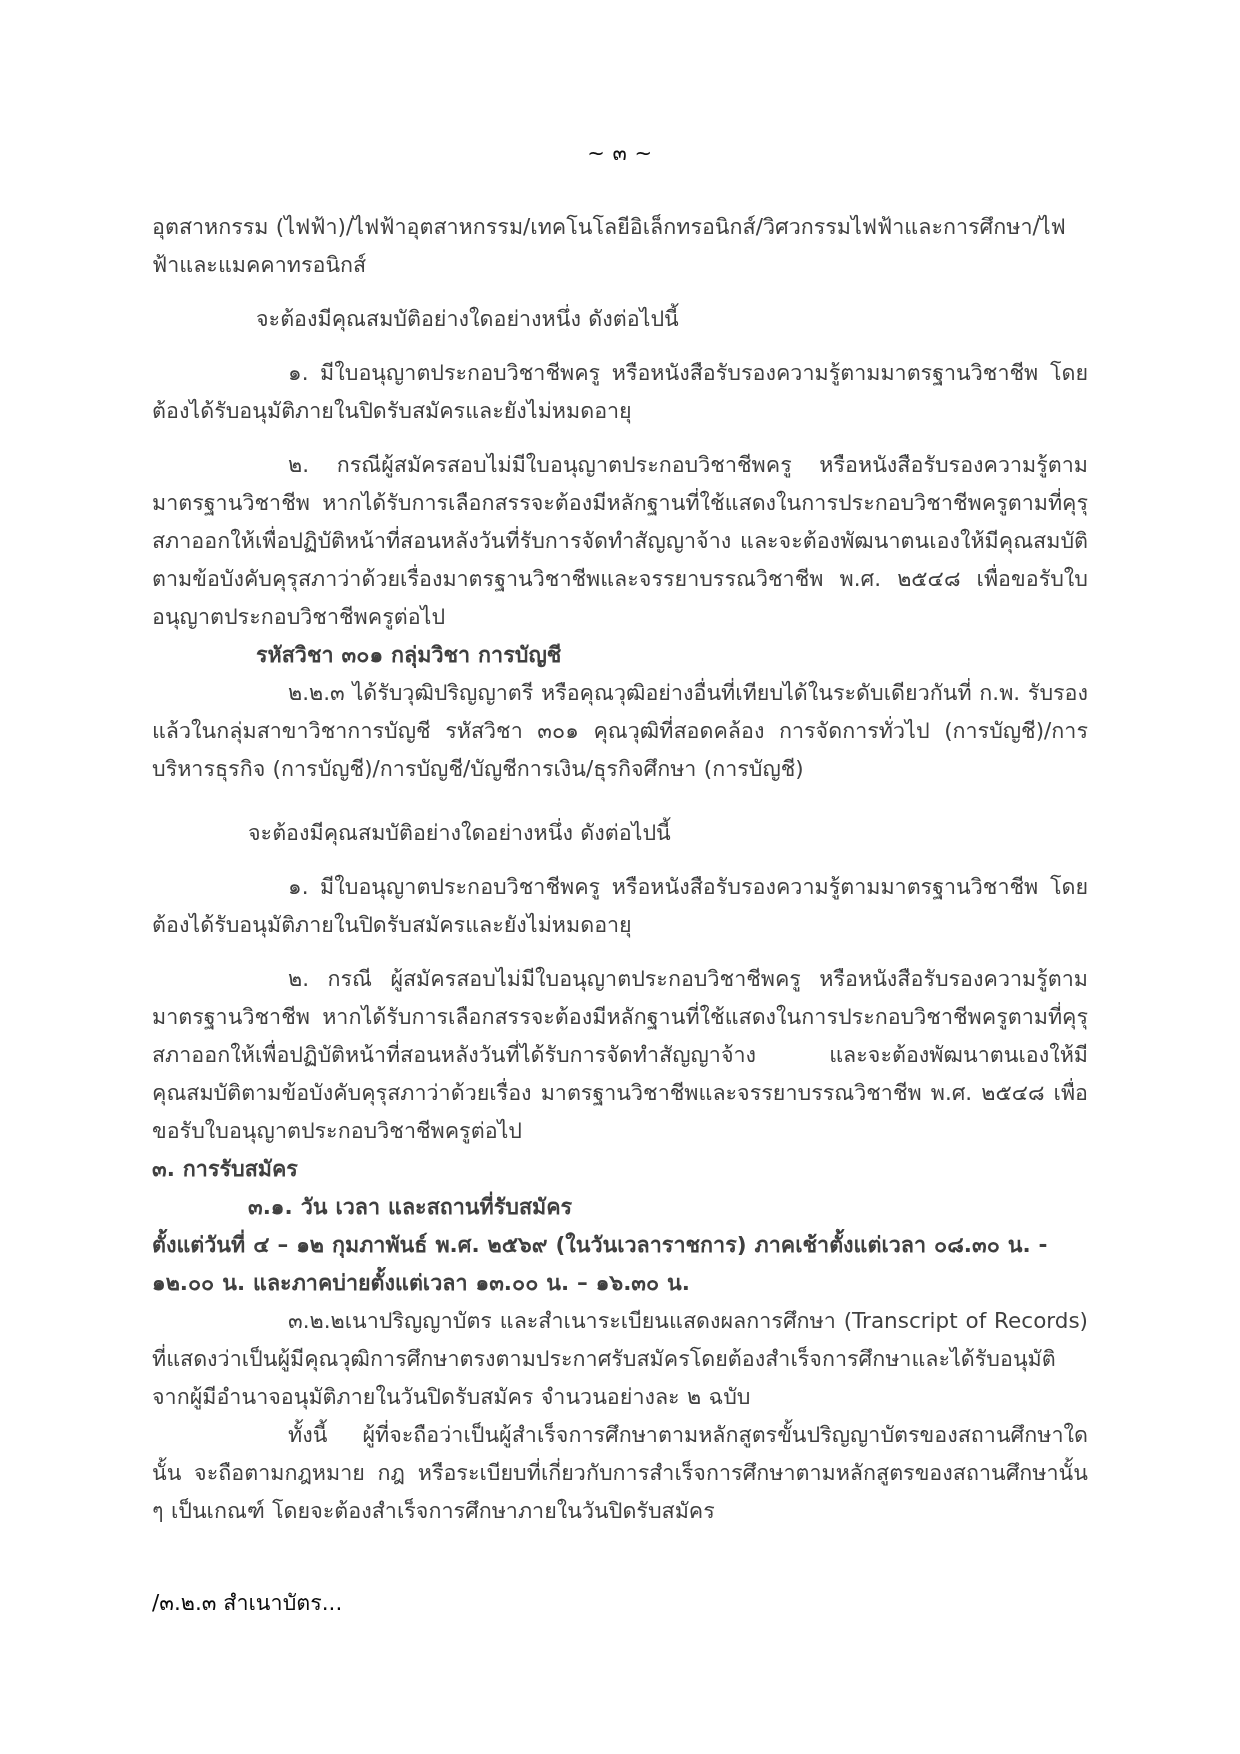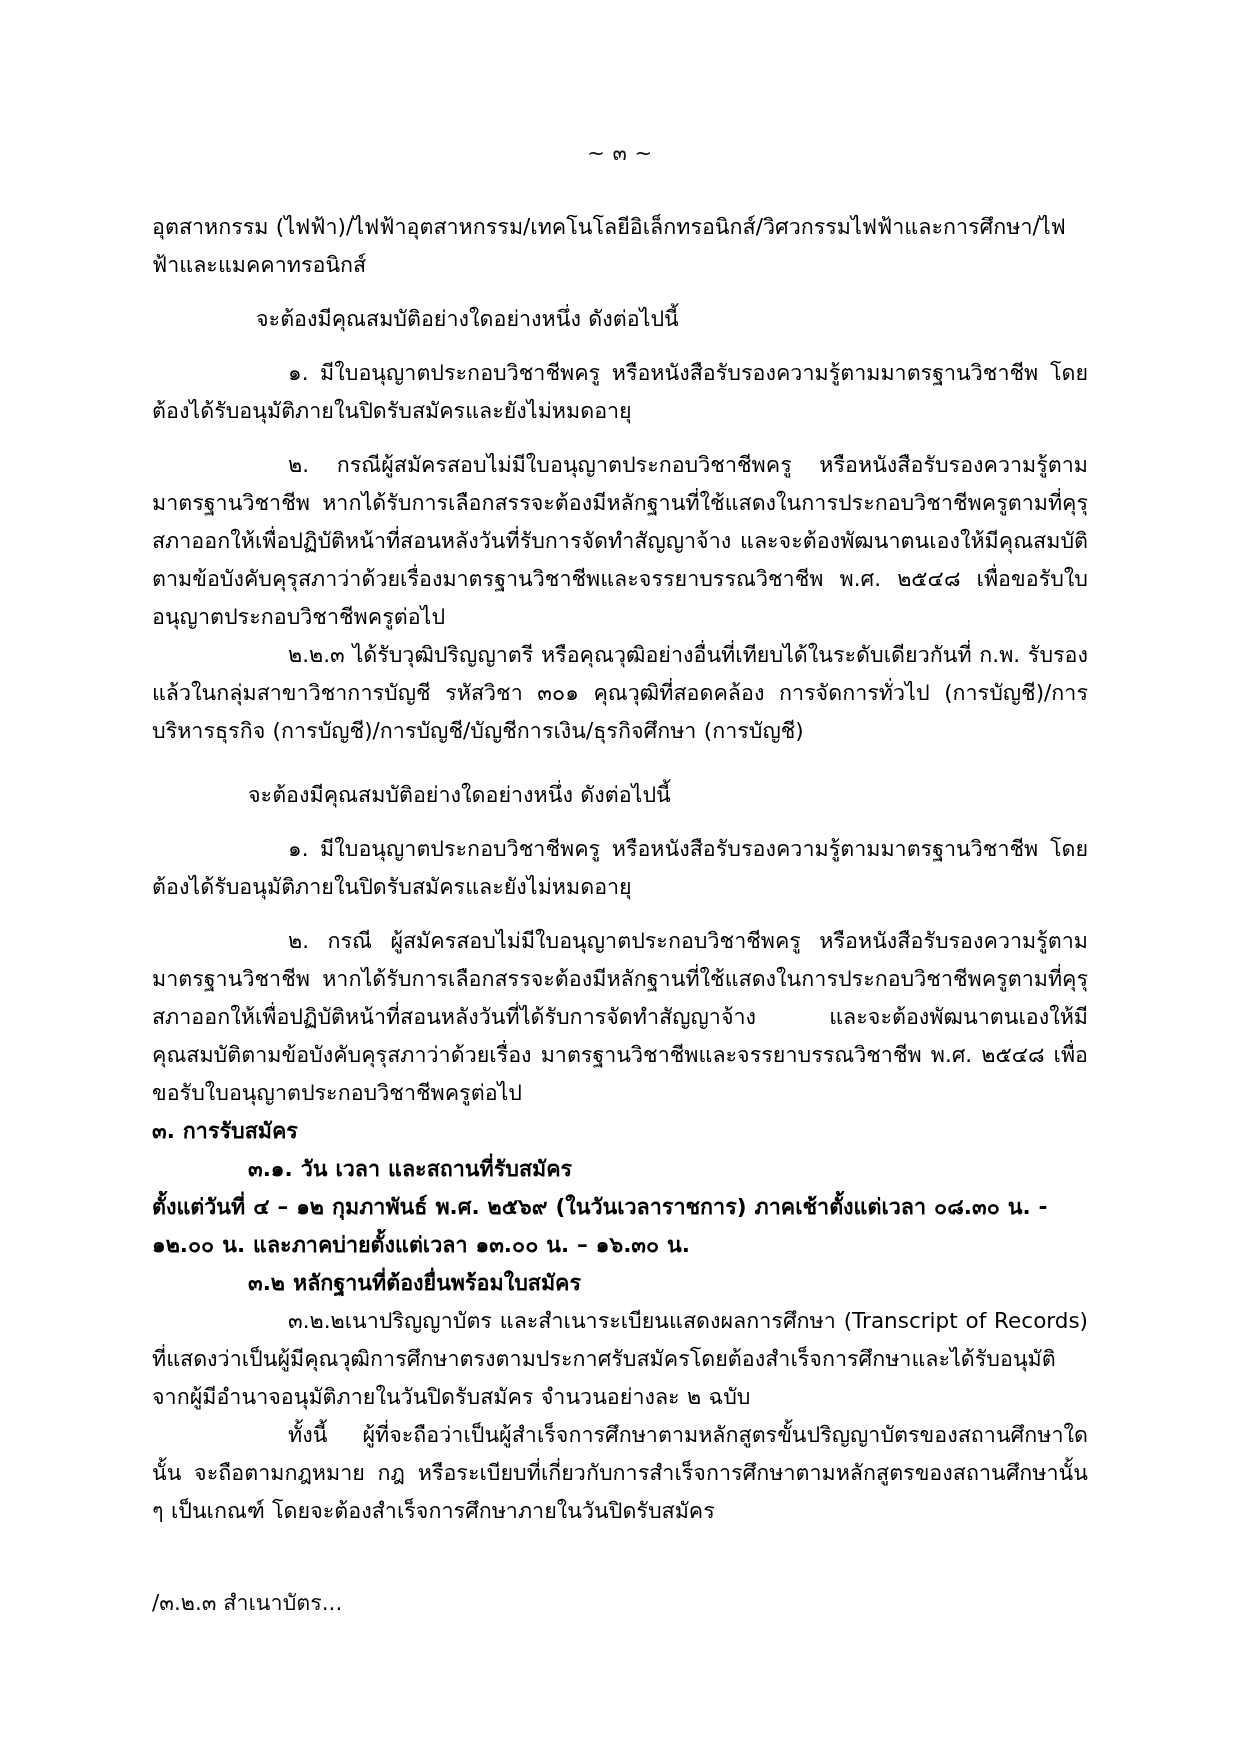--- a/index.html
+++ b/index.html
@@ -34,21 +34,21 @@
     left: 152px;
     top: 208px;
     width: 936px;
   }
   p {
     margin: 0;
     font-size: 21.5px;
     line-height: 38px;
     text-align: justify;
     text-justify: inter-word;
-    color: #000000;
+    color: #404040;
     word-spacing: 0.5px;
   }
   p.nojust { text-align: left; }
   .ind-1 { text-indent: 104px; }
   .ind-2 { text-indent: 136px; }
   .ind-3 { text-indent: 96px; }
   .gap-sm { margin-top: 16px; }
   .gap-md { margin-top: 26px; }
   .gap-lg { margin-top: 40px; }
   .ul-bold {
@@ -83,37 +83,37 @@
   <div class="content">
 
     <p class="nojust">อุตสาหกรรม (ไฟฟ้า)/ไฟฟ้าอุตสาหกรรม/เทคโนโลยีอิเล็กทรอนิกส์/วิศวกรรมไฟฟ้าและการศึกษา/ไฟฟ้าและแมคคาทรอนิกส์</p>
 
     <p class="ind-1 nojust gap-sm">จะต้องมีคุณสมบัติอย่างใดอย่างหนึ่ง ดังต่อไปนี้</p>
 
     <p class="ind-2 gap-sm">๑. มีใบอนุญาตประกอบวิชาชีพครู หรือหนังสือรับรองความรู้ตามมาตรฐานวิชาชีพ โดยต้องได้รับอนุมัติภายในปิดรับสมัครและยังไม่หมดอายุ</p>
 
     <p class="ind-2 gap-sm">๒. กรณีผู้สมัครสอบไม่มีใบอนุญาตประกอบวิชาชีพครู หรือหนังสือรับรองความรู้ตามมาตรฐานวิชาชีพ หากได้รับการเลือกสรรจะต้องมีหลักฐานที่ใช้แสดงในการประกอบวิชาชีพครูตามที่คุรุสภาออกให้เพื่อปฏิบัติหน้าที่สอนหลังวันที่รับการจัดทำสัญญาจ้าง และจะต้องพัฒนาตนเองให้มีคุณสมบัติตามข้อบังคับคุรุสภาว่าด้วยเรื่องมาตรฐานวิชาชีพและจรรยาบรรณวิชาชีพ พ.ศ. ๒๕๔๘ เพื่อขอรับใบอนุญาตประกอบวิชาชีพครูต่อไป</p>
 
+    <p class="heading-sub ind-1 gap-md">รหัสวิชา ๓๐๑ กลุ่มวิชา การบัญชี</p>
 
     <p class="ind-2">๒.๒.๓  ได้รับวุฒิปริญญาตรี หรือคุณวุฒิอย่างอื่นที่เทียบได้ในระดับเดียวกันที่ ก.พ. รับรองแล้วในกลุ่มสาขาวิชาการบัญชี รหัสวิชา ๓๐๑ คุณวุฒิที่สอดคล้อง การจัดการทั่วไป (การบัญชี)/การบริหารธุรกิจ (การบัญชี)/การบัญชี/บัญชีการเงิน/ธุรกิจศึกษา (การบัญชี)</p>
 
     <p class="ind-3 nojust gap-md">จะต้องมีคุณสมบัติอย่างใดอย่างหนึ่ง ดังต่อไปนี้</p>
 
     <p class="ind-2 gap-sm">๑. มีใบอนุญาตประกอบวิชาชีพครู หรือหนังสือรับรองความรู้ตามมาตรฐานวิชาชีพ โดยต้องได้รับอนุมัติภายในปิดรับสมัครและยังไม่หมดอายุ</p>
 
     <p class="ind-2 gap-sm">๒. กรณี ผู้สมัครสอบไม่มีใบอนุญาตประกอบวิชาชีพครู หรือหนังสือรับรองความรู้ตามมาตรฐานวิชาชีพ หากได้รับการเลือกสรรจะต้องมีหลักฐานที่ใช้แสดงในการประกอบวิชาชีพครูตามที่คุรุสภาออกให้เพื่อปฏิบัติหน้าที่สอนหลังวันที่ได้รับการจัดทำสัญญาจ้าง และจะต้องพัฒนาตนเองให้มีคุณสมบัติตามข้อบังคับคุรุสภาว่าด้วยเรื่อง มาตรฐานวิชาชีพและจรรยาบรรณวิชาชีพ พ.ศ. ๒๕๔๘ เพื่อขอรับใบอนุญาตประกอบวิชาชีพครูต่อไป</p>
 
     <p class="heading-sub gap-lg">๓. การรับสมัคร</p>
 
     <p class="heading-sub ind-3">๓.๑. วัน เวลา และสถานที่รับสมัคร</p>
 
 
     <p class="ul-bold nojust">ตั้งแต่วันที่ ๔ –  ๑๒ กุมภาพันธ์ พ.ศ. ๒๕๖๙  (ในวันเวลาราชการ) ภาคเช้าตั้งแต่เวลา ๐๘.๓๐ น. - ๑๒.๐๐ น. และภาคบ่ายตั้งแต่เวลา ๑๓.๐๐ น. – ๑๖.๓๐ น.</p>
 
-    <p class="heading-sub ind-3 gap-md">๓.๒ หลักฐานที่ต้องยื่นพร้อมใบสมัคร</p>
 
 
     <p class="ind-2">๓.๒.๒เนาปริญญาบัตร และสำเนาระเบียนแสดงผลการศึกษา (Transcript of Records) ที่แสดงว่าเป็นผู้มีคุณวุฒิการศึกษาตรงตามประกาศรับสมัครโดยต้องสำเร็จการศึกษาและได้รับอนุมัติจากผู้มีอำนาจอนุมัติภายในวันปิดรับสมัคร จำนวนอย่างละ ๒ ฉบับ</p>
 
     <p class="ind-2">ทั้งนี้ ผู้ที่จะถือว่าเป็นผู้สำเร็จการศึกษาตามหลักสูตรขั้นปริญญาบัตรของสถานศึกษาใดนั้น จะถือตามกฎหมาย กฎ หรือระเบียบที่เกี่ยวกับการสำเร็จการศึกษาตามหลักสูตรของสถานศึกษานั้น ๆ เป็นเกณฑ์ โดยจะต้องสำเร็จการศึกษาภายในวันปิดรับสมัคร</p>
 
   </div>
 
   <div class="closing">/๓.๒.๓ สำเนาบัตร...</div>
 

